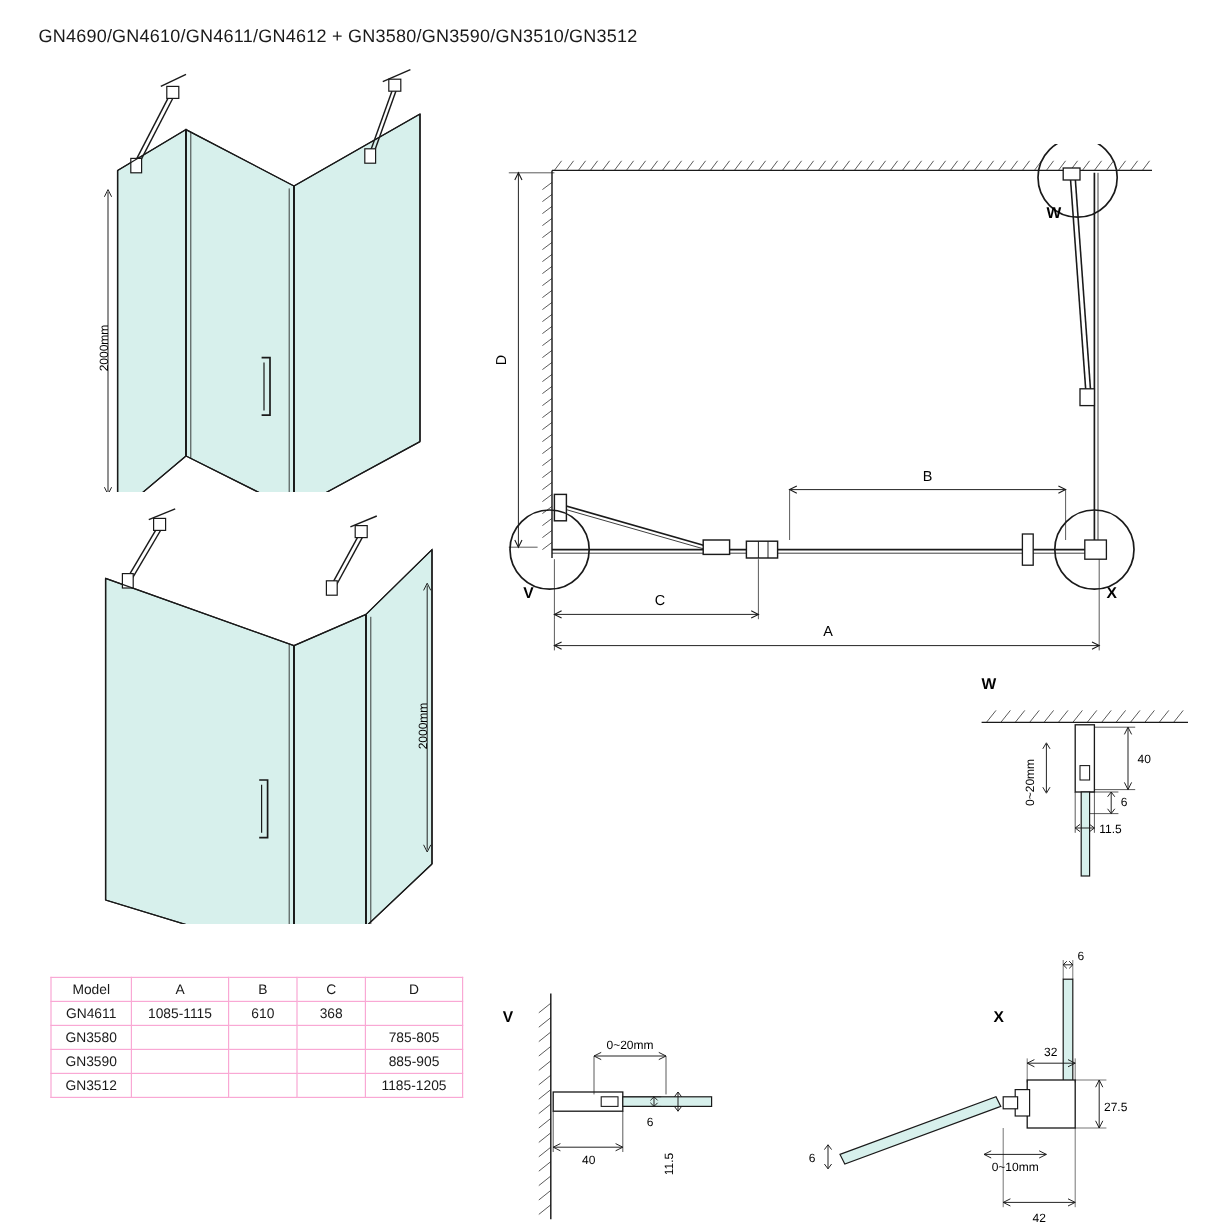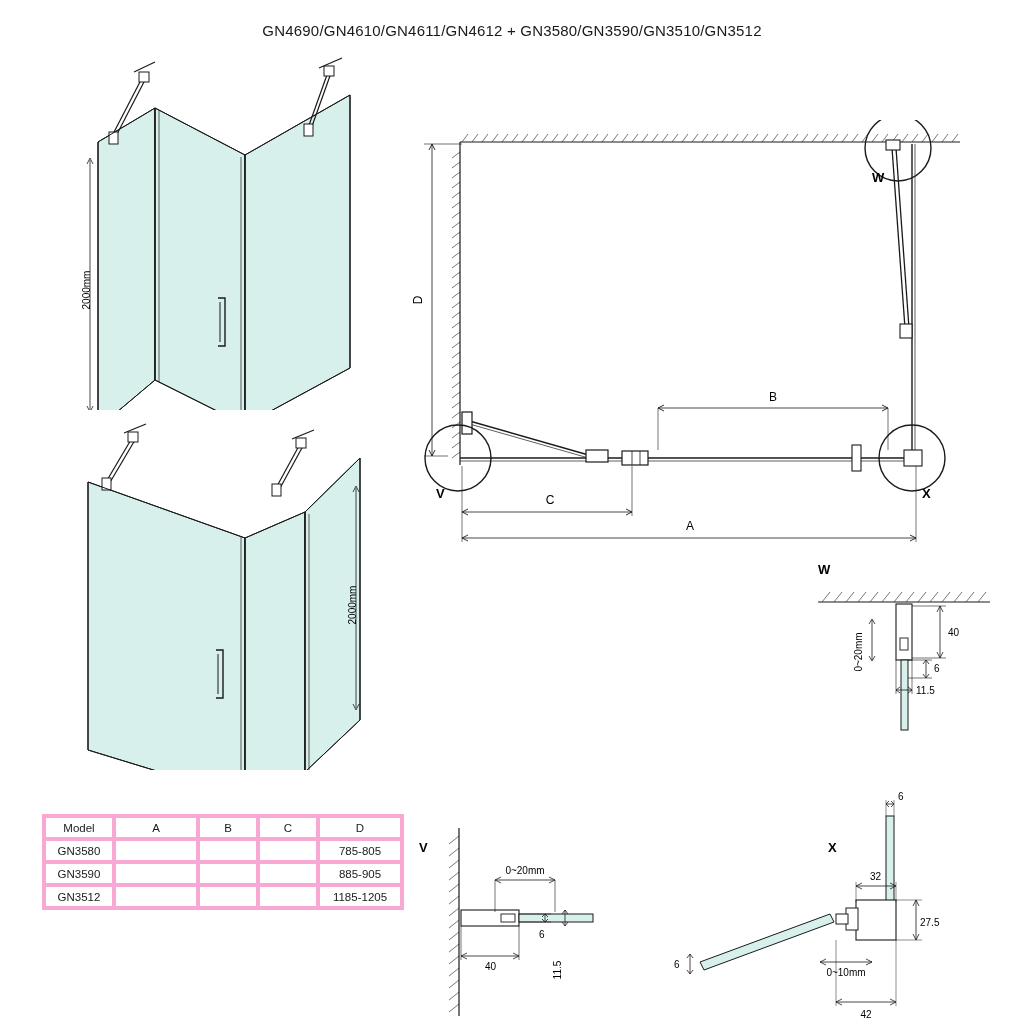--- a/index.html
+++ b/index.html
@@ -7,33 +7,34 @@
     width:1024px;height:1024px;
     background:#ffffff;
     font-family:"Liberation Sans", sans-serif;
     color:#1a1a1a;
     position:relative;
     overflow:hidden;
   }
   .abs{position:absolute;}
   #title{
     left:0;right:0;top:22px;
-    text-align:center;
+    text-align:left;
     font-size:15px;
     letter-spacing:.2px;
+    padding-left:32px;
   }
   svg{display:block;}
   .lbl{font-size:12px;font-family:"Liberation Sans", sans-serif;}
   .lbl-b{font-size:13px;font-weight:bold;font-family:"Liberation Sans", sans-serif;}
   .lbl-s{font-size:10px;font-family:"Liberation Sans", sans-serif;}
 
   
   #spec-table{left:42px;top:814px;border-collapse:collapse;}
   #spec-table td,#spec-table th{
-    border:4px solid #f9a8d4;
+    border:1px solid #f9a8d4;
     font-size:11.5px;
     font-weight:normal;
     text-align:center;
     height:19px;
     padding:0 4px;
     font-family:"Liberation Sans", sans-serif;
   }
   #spec-table th{font-size:11.5px;}
   #spec-table td.model,#spec-table th.model{width:58px;text-align:center;}
   #spec-table td.ca,#spec-table th.ca{width:72px;}
@@ -453,20 +454,27 @@
     <tr>
       <th class="model">Model</th>
       <th class="ca">A</th>
       <th class="cb">B</th>
       <th class="cc">C</th>
       <th class="cd">D</th>
     </tr>
   </thead>
   <tbody>
     <tr>
+      <td class="model">GN4611</td>
+      <td class="ca">1085-1115</td>
+      <td class="cb">610</td>
+      <td class="cc">368</td>
+      <td class="cd"></td>
+    </tr>
+    <tr>
       <td class="model">GN3580</td>
       <td class="ca"></td>
       <td class="cb"></td>
       <td class="cc"></td>
       <td class="cd">785-805</td>
     </tr>
     <tr>
       <td class="model">GN3590</td>
       <td class="ca"></td>
       <td class="cb"></td>

